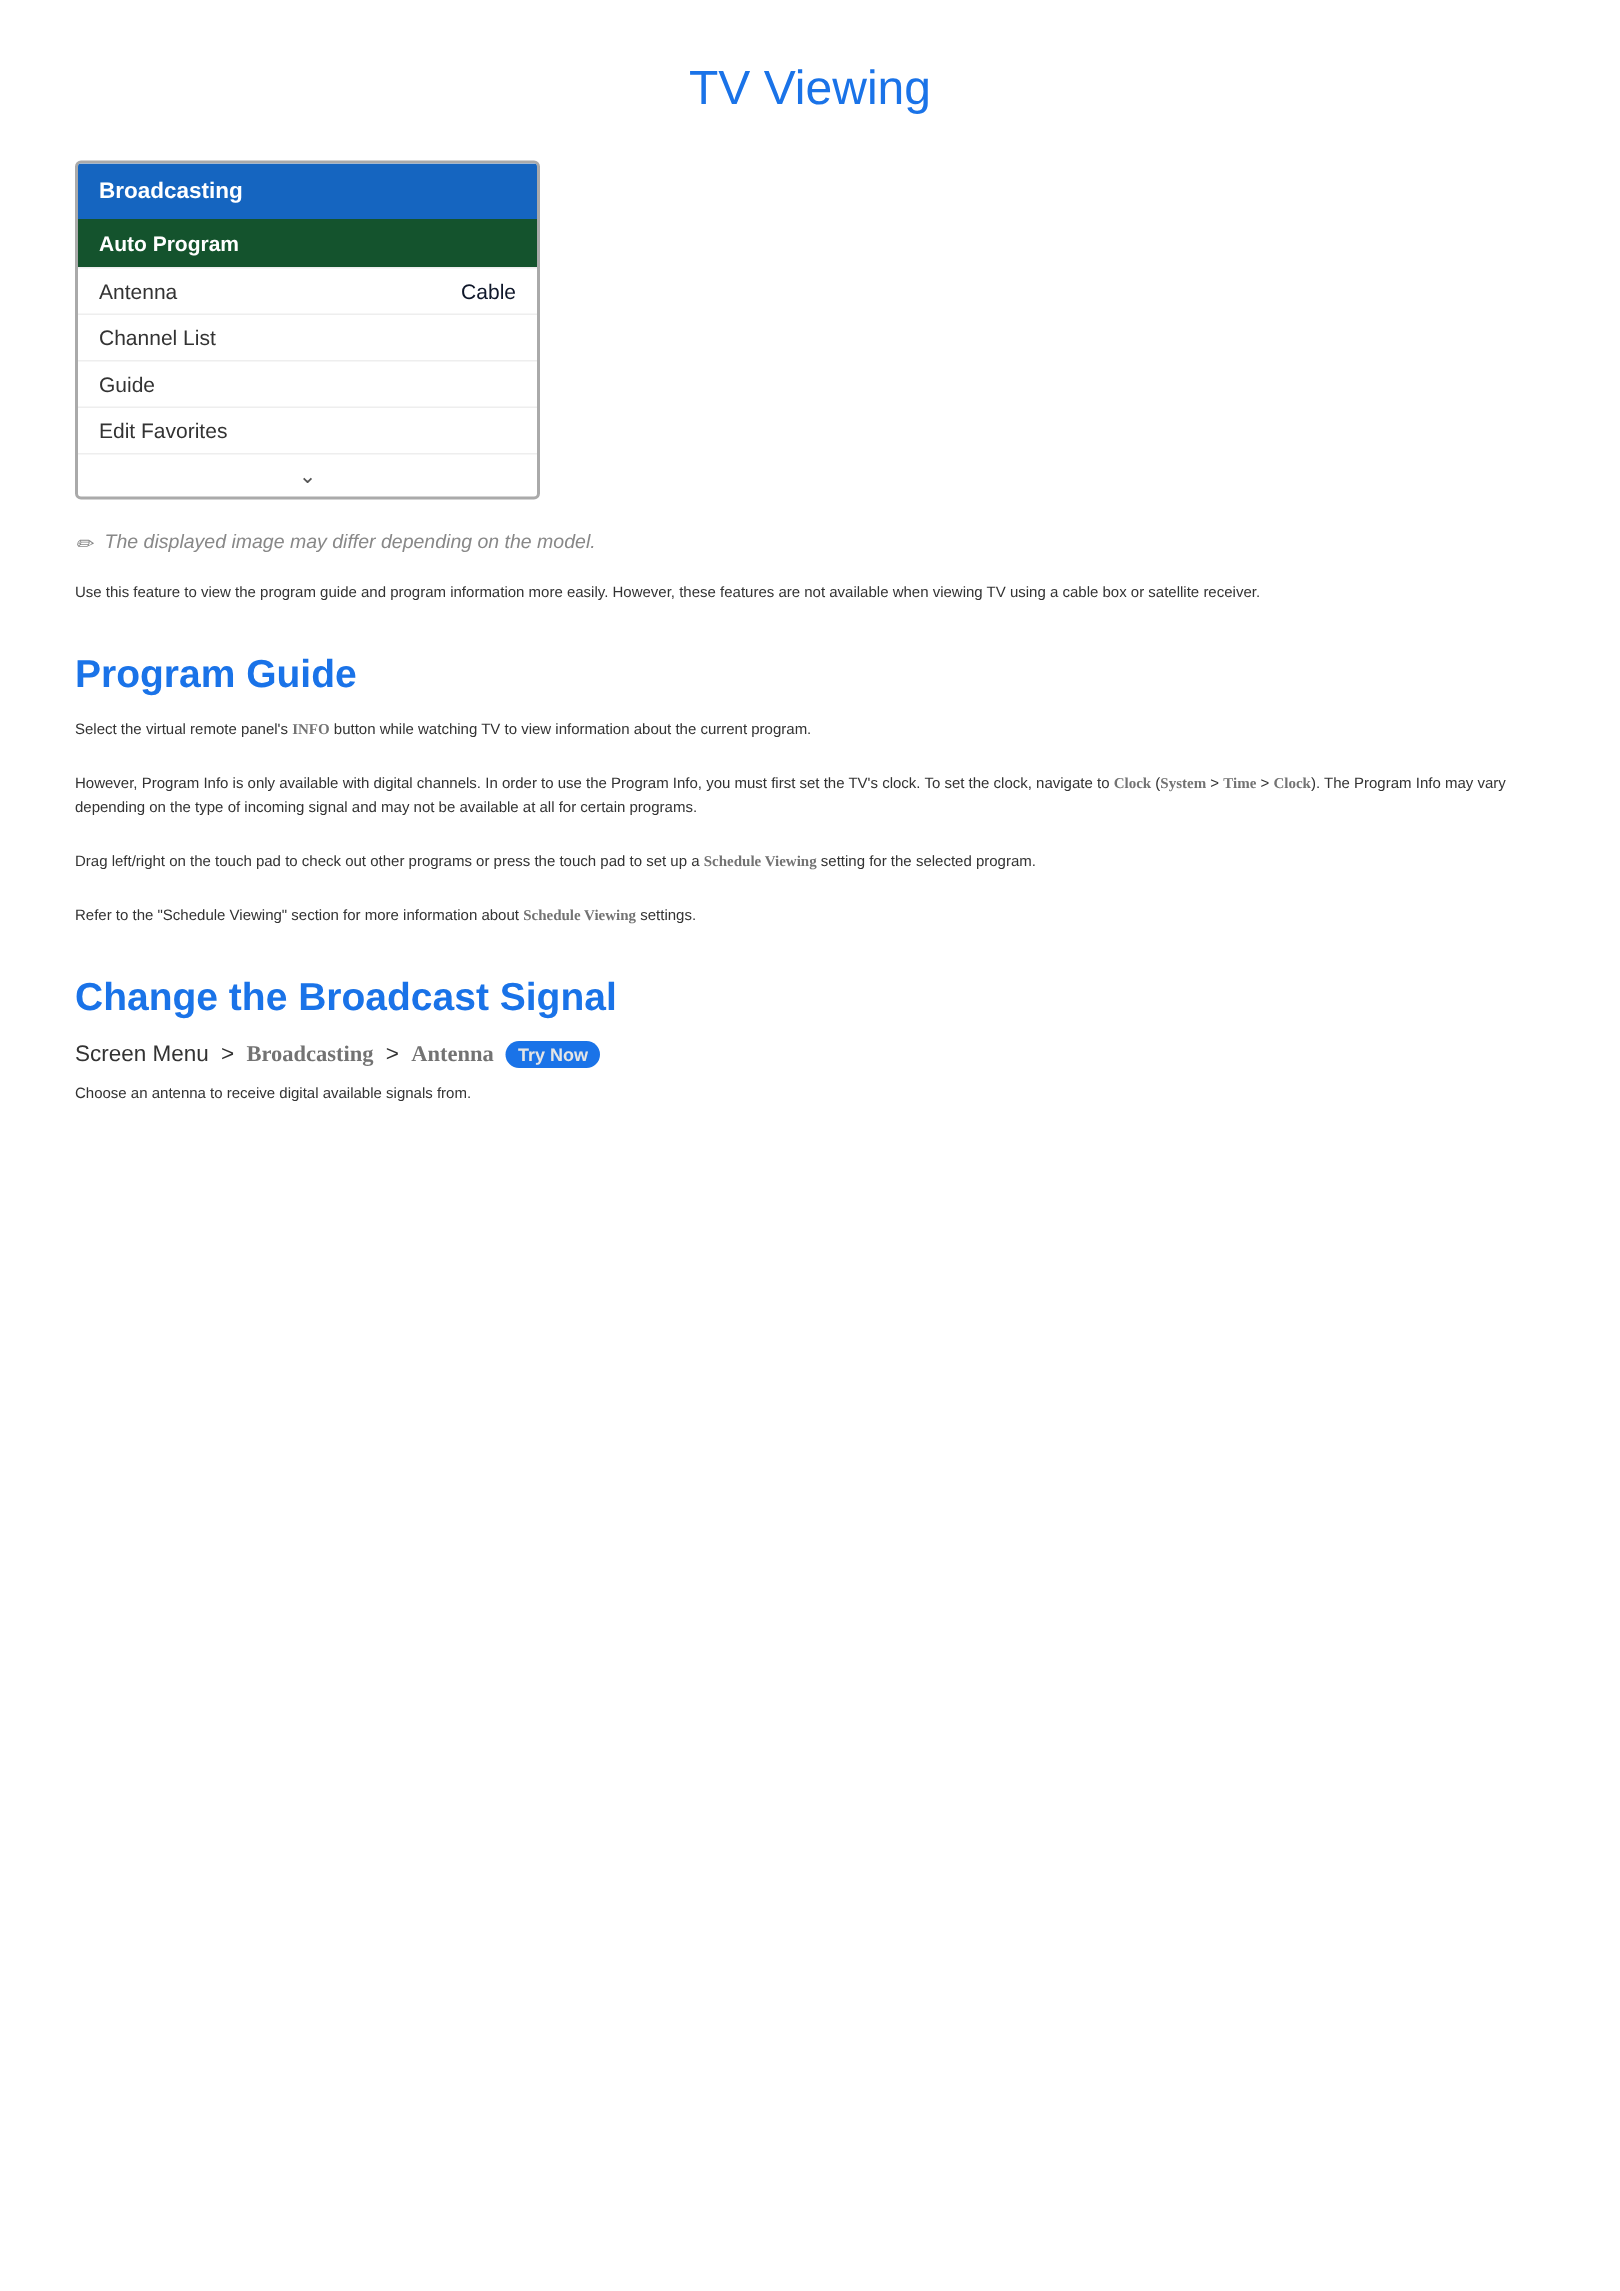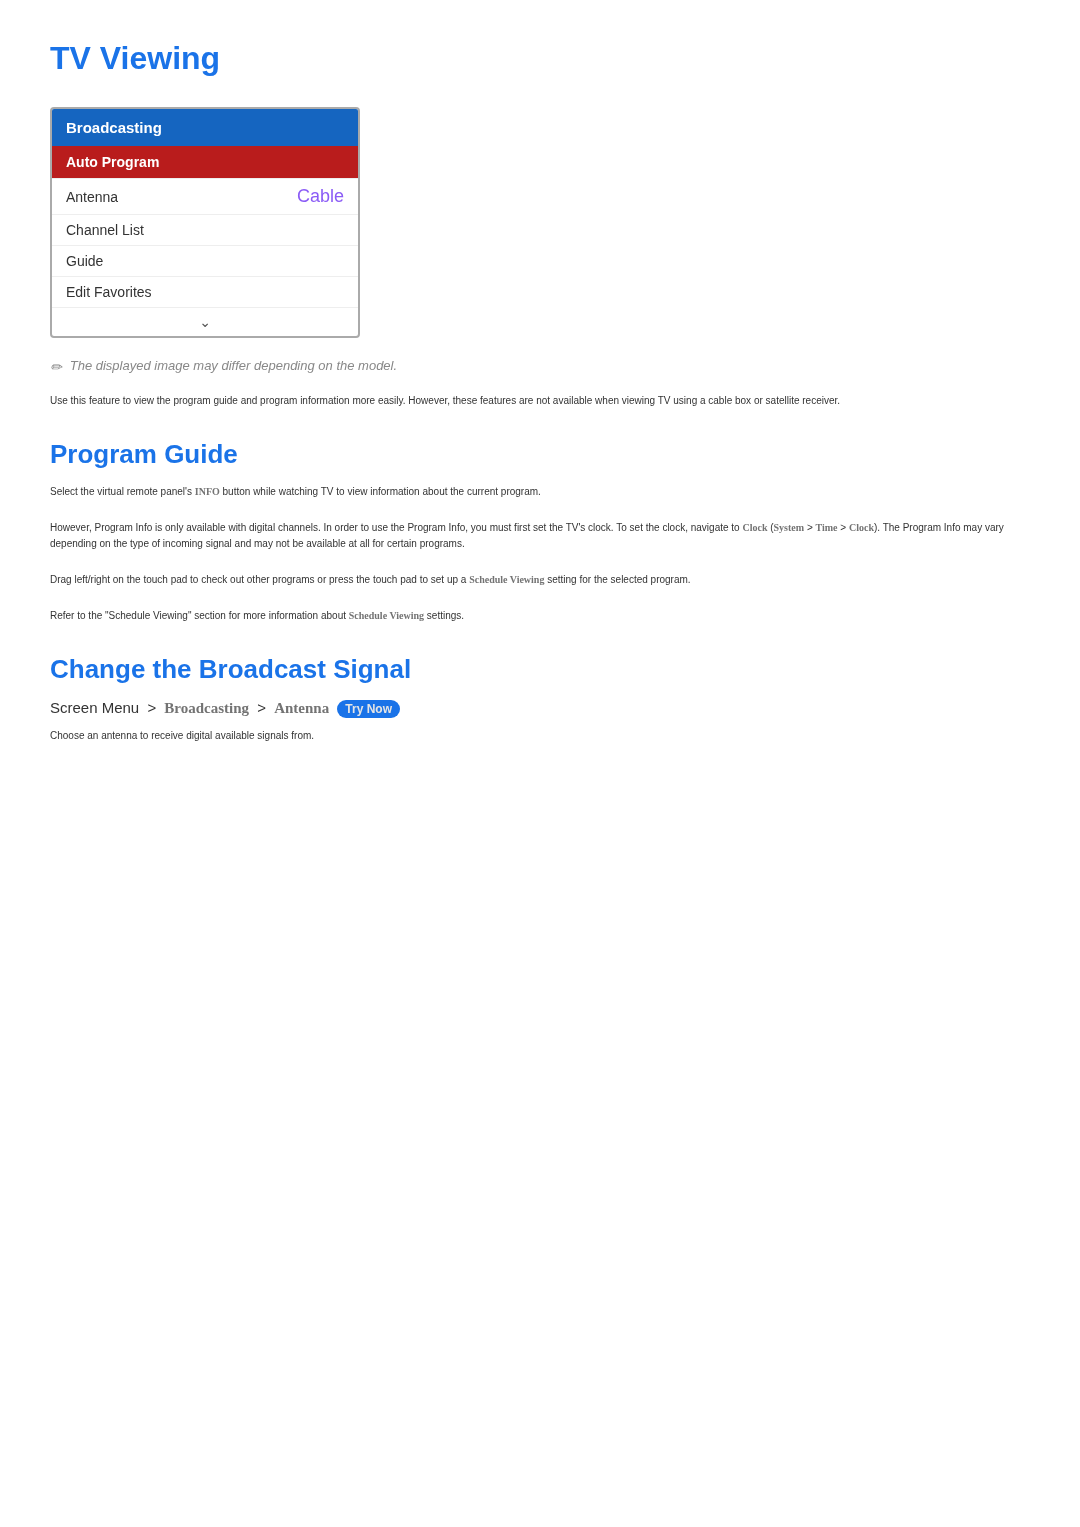--- a/index.html
+++ b/index.html
@@ -8,63 +8,64 @@
       background: #ffffff;
       font-family: Arial, sans-serif;
       font-size: 15px;
       color: #333333;
       padding: 40px 50px;
       max-width: 1080px;
     }
 
     h1.page-title {
       font-size: 32px;
-      font-weight: bold;
+      font-weight: normal;
       color: #1a73e8;
       margin-bottom: 30px;
+      text-align: center;
     }
 
     .ui-mockup {
       border: 2px solid #aaaaaa;
       border-radius: 4px;
       width: 310px;
       margin-bottom: 20px;
       overflow: hidden;
       background: #ffffff;
     }
 
     .ui-header {
       background: #1565c0;
       color: #ffffff;
       font-size: 15px;
       font-weight: bold;
       padding: 10px 14px;
     }
 
     .ui-item-highlighted {
-      background: #b91c1c;
+      background: #14532d;
       color: #ffffff;
       padding: 8px 14px;
       font-size: 14px;
       font-weight: bold;
     }
 
     .ui-item-row {
       display: flex;
       justify-content: space-between;
       align-items: center;
       padding: 7px 14px;
       font-size: 14px;
       color: #333333;
       border-top: 1px solid #eeeeee;
     }
 
     .ui-item-row .item-value {
-      color: #8b5cf6;
-      font-size: 18px;
+      color: #0f172a;
+      font-size: 14px;
     }
 
     .ui-chevron {
       text-align: center;
       padding: 6px;
       color: #555555;
       font-size: 14px;
       border-top: 1px solid #eeeeee;
     }
 

